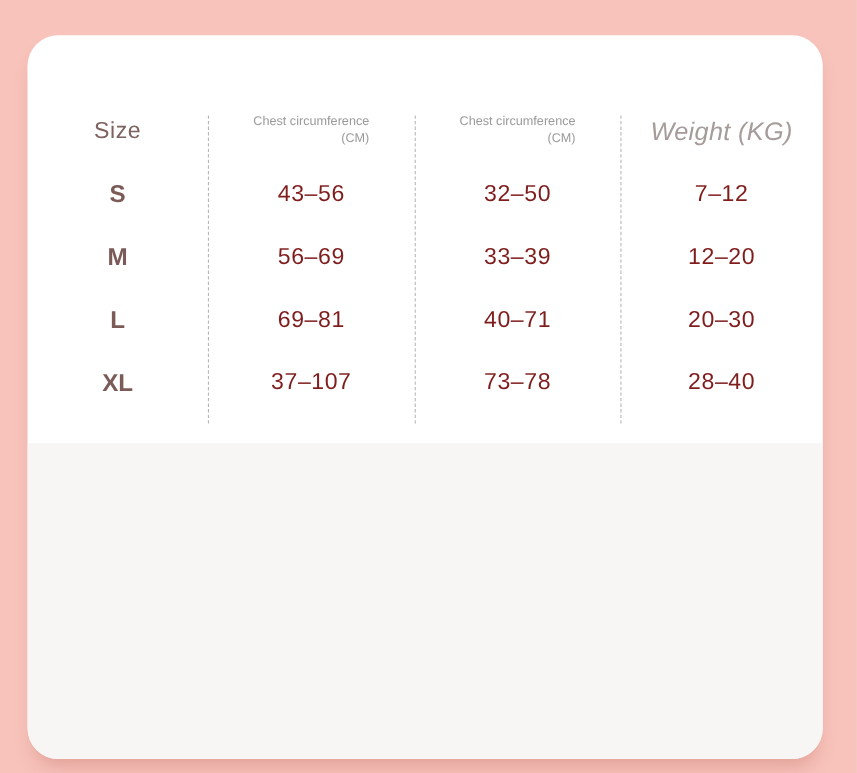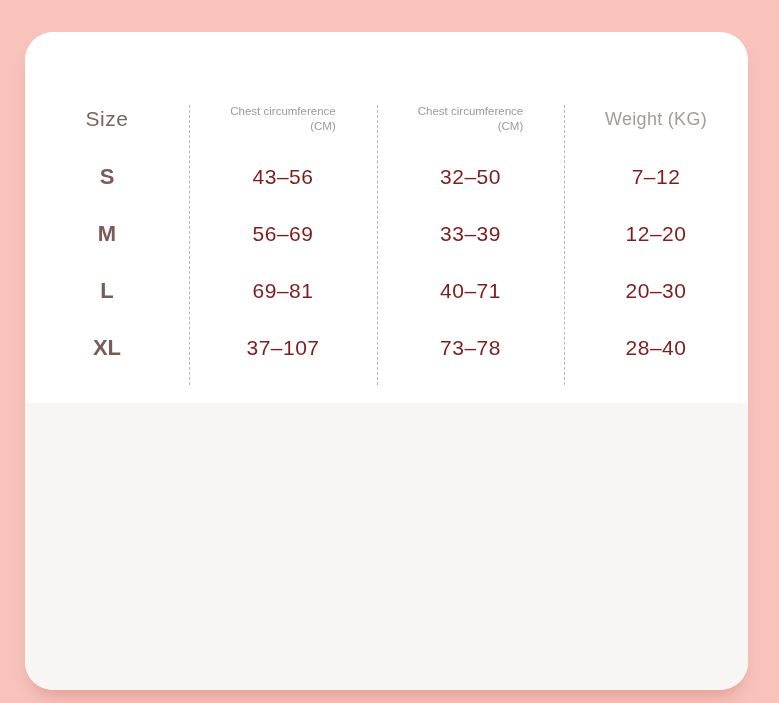--- a/index.html
+++ b/index.html
@@ -21,21 +21,21 @@
     grid-template-rows:58px 57px 57px 57px 57px;
     align-items:center;justify-items:center;
   }
   .divider{
     position:absolute;top:73px;height:280px;width:0;
     border-left:1px dashed #b7b7b7;
   }
   .div1{left:164px}.div2{left:352px}.div3{left:539px}
   .h-size{font-size:21px;color:#7e625f;letter-spacing:.5px;}
   .h-sub{font-size:11.5px;color:#9a9a9a;line-height:1.3;text-align:right;white-space:pre-line;}
-  .h-weight{font-size:18px;color:#a59b98;letter-spacing:.3px;}
+  .h-weight{font-size:23px;color:#a59b98;letter-spacing:.3px;font-style:italic;}
   .cell-size{font-size:22px;font-weight:600;color:#7b5b58;}
   .cell-val{font-size:21px;color:#7f1d1d;letter-spacing:.5px;}
   
   .measure-panel{
     position:absolute;left:0;right:0;top:371px;bottom:0;
     background:#f8f6f4;
   }
 </style>
 </head>
 <body>

